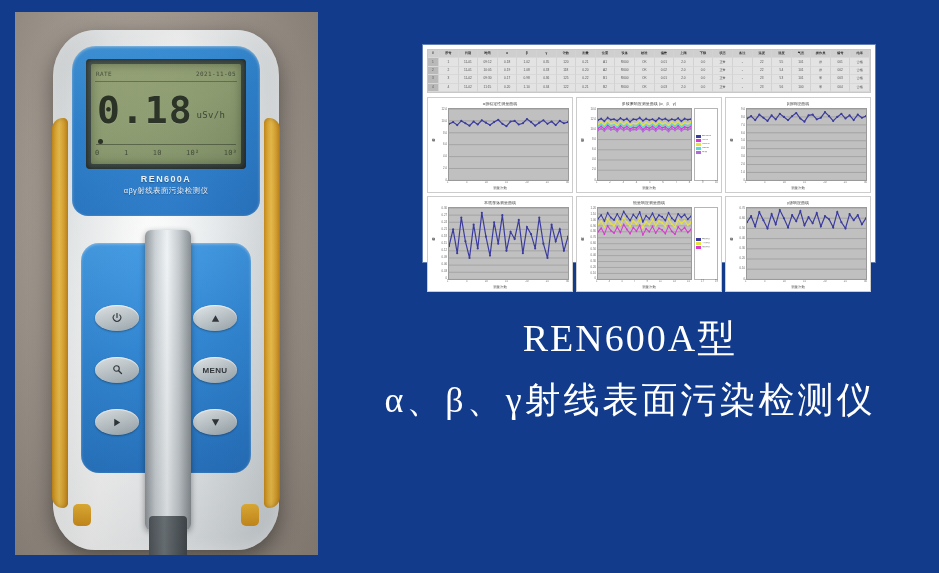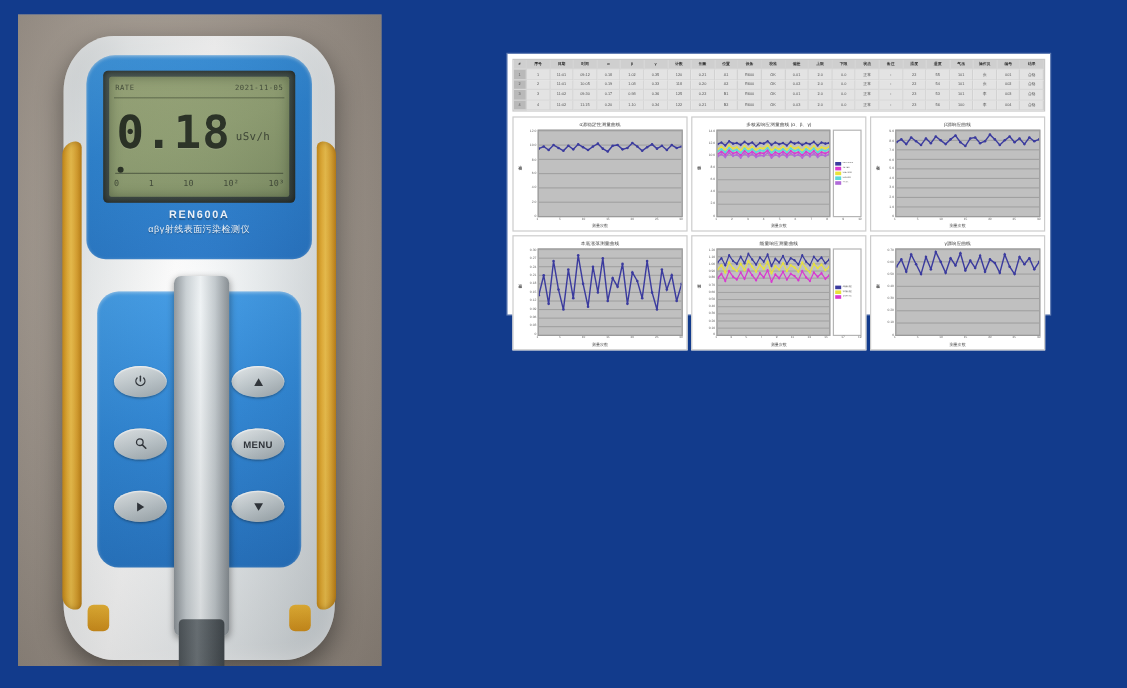--- a/index.html
+++ b/index.html
@@ -1110,13 +1110,15 @@
           <span>20</span>
           <span>25</span>
           <span>30</span>
         </div>
         <div class="x-axis-label">测量次数</div>
       </div>
     </div>
 </div>
 
 <div id="titleblock">
+  <div class="title-line1">REN600A型</div>
+  <div class="title-line2">α、β、γ射线表面污染检测仪</div>
 </div>
 
 </body></html>

